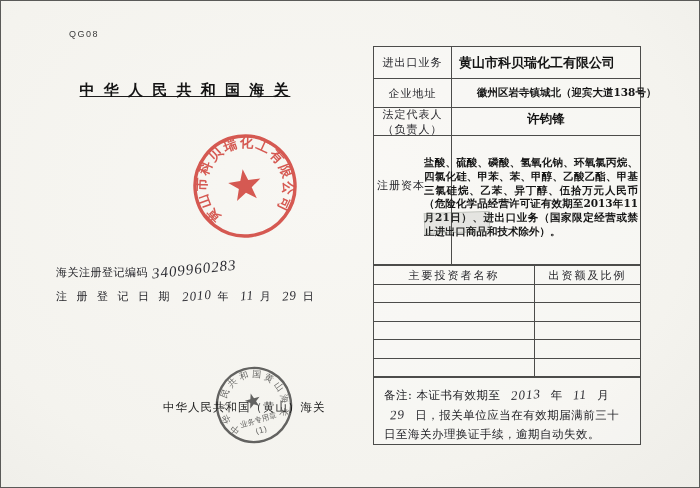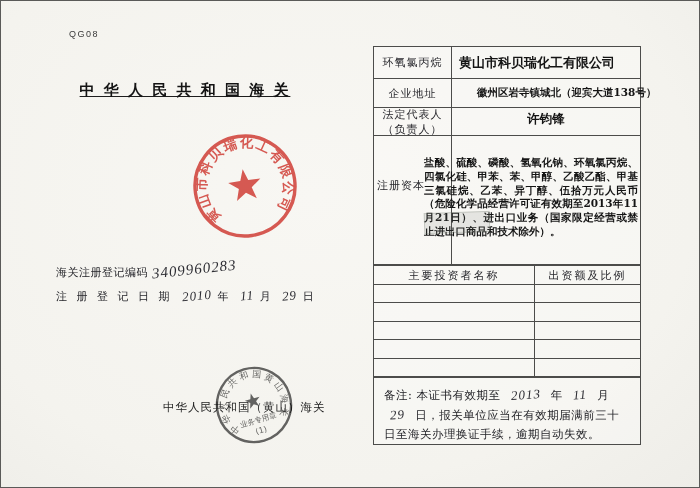--- a/index.html
+++ b/index.html
@@ -140,21 +140,21 @@
     <text font-size="9" fill="#454545" font-family="DejaVu Sans, sans-serif">
       <textPath href="#ds-arc" textLength="128" lengthAdjust="spacing">中华人民共和国黄山海关</textPath>
     </text>
     <polygon fill="#454545" points="0,-8 1.9,-2.6 7.6,-2.5 3,1 4.7,6.5 0,3.2 -4.7,6.5 -3,1 -7.6,-2.5 -1.9,-2.6" transform="translate(0,-4)"></polygon>
     <text x="0" y="18" font-size="7.5" fill="#454545" text-anchor="middle" font-family="DejaVu Sans, sans-serif">业务专用章</text>
     <text x="0" y="29" font-size="8" fill="#454545" text-anchor="middle" font-family="DejaVu Sans, sans-serif">(1)</text>
   </svg>
 
   <div class="tbl upper-tbl">
     <div class="row r1">
-      <div class="lbl-cell">环氧氯丙烷</div>
+      <div class="lbl-cell">进出口业务</div>
       <div class="val-cell v-name">黄山市科贝瑞化工有限公司</div>
     </div>
     <div class="row r2">
       <div class="lbl-cell">企业地址</div>
       <div class="val-cell">
           <span class="v-addr">徽州区岩寺镇城北（迎宾大道138号）</span>
         </div>
     </div>
     <div class="row r3">
       <div class="lbl-cell">

